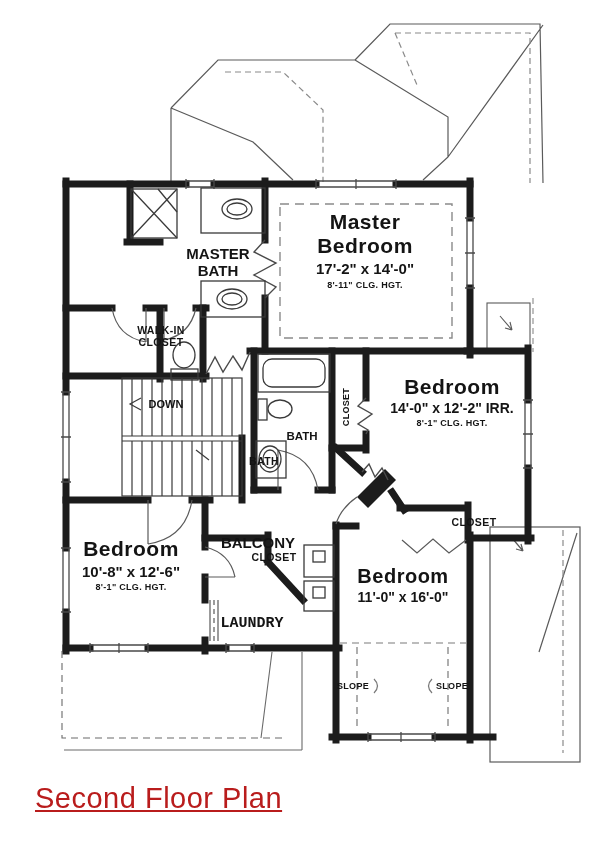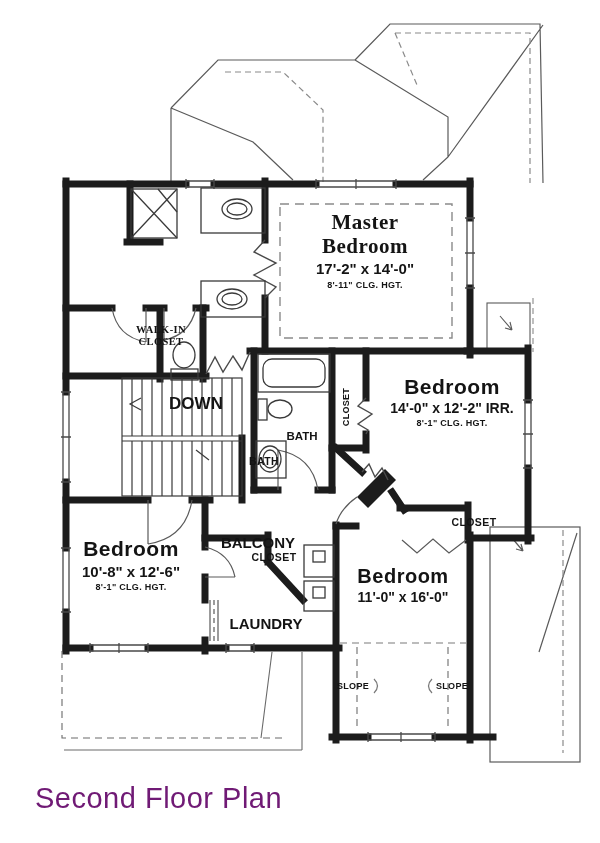--- a/index.html
+++ b/index.html
@@ -1,31 +1,31 @@
 <!DOCTYPE html>
 <html><head>
 <meta charset="utf-8">
 <style>
   html,body{margin:0;padding:0;background:#ffffff;}
   #page{position:relative;width:600px;height:843px;background:#ffffff;overflow:hidden;
         font-family:"Liberation Sans",sans-serif;}
   svg{position:absolute;left:0;top:0;}
   .lbl{position:absolute;transform:translate(-50%,-50%);text-align:center;
        color:#141414;font-weight:bold;white-space:nowrap;line-height:1.15;}
-  .wrap{white-space:normal;font-family:Liberation Serif, serif;}
+  .wrap{white-space:normal;}
   .room-big{font-size:21px;letter-spacing:0.5px;}
   .room-med{font-size:15px;}
   .dims{font-size:15px;margin-top:2px;}
   .dims-sm{font-size:14px;margin-top:1px;}
   .clg{font-size:9px;margin-top:2px;letter-spacing:0.3px;}
   .small{font-size:10.5px;letter-spacing:0.4px;margin-left:40px;}
   .tiny{font-size:9px;letter-spacing:0.3px;}
   .vert{transform:translate(-50%,-50%) rotate(-90deg);}
   #title{position:absolute;left:35px;top:782px;font-size:29px;font-weight:400;
-         color:#701a75;letter-spacing:0.5px;}
+         color:#b91c1c;letter-spacing:0.5px;text-decoration:underline;}
 </style>
 </head>
 <body>
 
 <div id="page">
 
   <svg width="600" height="843" viewBox="0 0 600 843">
 
     <g stroke="#5a5a5a" stroke-width="1.2" fill="none">
       <path d="M171,108 L218,60 L355,60 M171,108 L171,182 M171,108 L253,142 L293,180
@@ -164,48 +164,49 @@
       <rect x="313" y="587" width="12" height="11"></rect>
     </g>
   </svg>
 
   <div class="lbl" style="left:365px;top:250px;">
     <div class="room-big wrap" style="width:125px;margin:0 auto;">Master Bedroom</div>
     <div class="dims">17'-2" x 14'-0"</div>
     <div class="clg">8'-11" CLG. HGT.</div>
   </div>
 
+  <div class="lbl room-med wrap" style="left:218px;top:262px;width:85px;">MASTER BATH</div>
 
   <div class="lbl small wrap" style="left:121px;top:336px;width:62px;">WALK-IN CLOSET</div>
 
   <div class="lbl" style="left:452px;top:402px;">
     <div class="room-big">Bedroom</div>
     <div class="dims-sm">14'-0" x 12'-2" IRR.</div>
     <div class="clg">8'-1" CLG. HGT.</div>
   </div>
 
   <div class="lbl tiny vert" style="left:346px;top:407px;">CLOSET</div>
 
   <div class="lbl" style="left:302px;top:437px;font-size:11.5px;">BATH</div>
 
-  <div class="lbl" style="left:166px;top:404px;font-size:17px;margin-left:30px;">DOWN</div>
+  <div class="lbl" style="left:166px;top:404px;font-size:11px;">DOWN</div>
 
   <div class="lbl small" style="left:224px;top:461px;">BATH</div>
 
   <div class="lbl room-med" style="left:258px;top:507px;margin-top:36px;">BALCONY</div>
 
   <div class="lbl" style="left:131px;top:565px;">
     <div class="room-big">Bedroom</div>
     <div class="dims">10'-8" x 12'-6"</div>
     <div class="clg">8'-1" CLG. HGT.</div>
   </div>
 
   <div class="lbl small" style="left:234px;top:557px;">CLOSET</div>
 
-  <div class="lbl room-med" style="left:266px;top:624px;">LAUNDRY</div>
+  <div class="lbl room-med" style="left:252px;top:624px;font-family:Liberation Mono, monospace;">LAUNDRY</div>
 
   <div class="lbl small" style="left:434px;top:522px;">CLOSET</div>
 
   <div class="lbl" style="left:403px;top:585px;">
     <div class="room-big" style="font-size:20px;">Bedroom</div>
     <div class="dims-sm">11'-0" x 16'-0"</div>
   </div>
 
   <div class="lbl tiny" style="left:353px;top:686px;">SLOPE</div>
   <div class="lbl tiny" style="left:452px;top:686px;">SLOPE</div>

